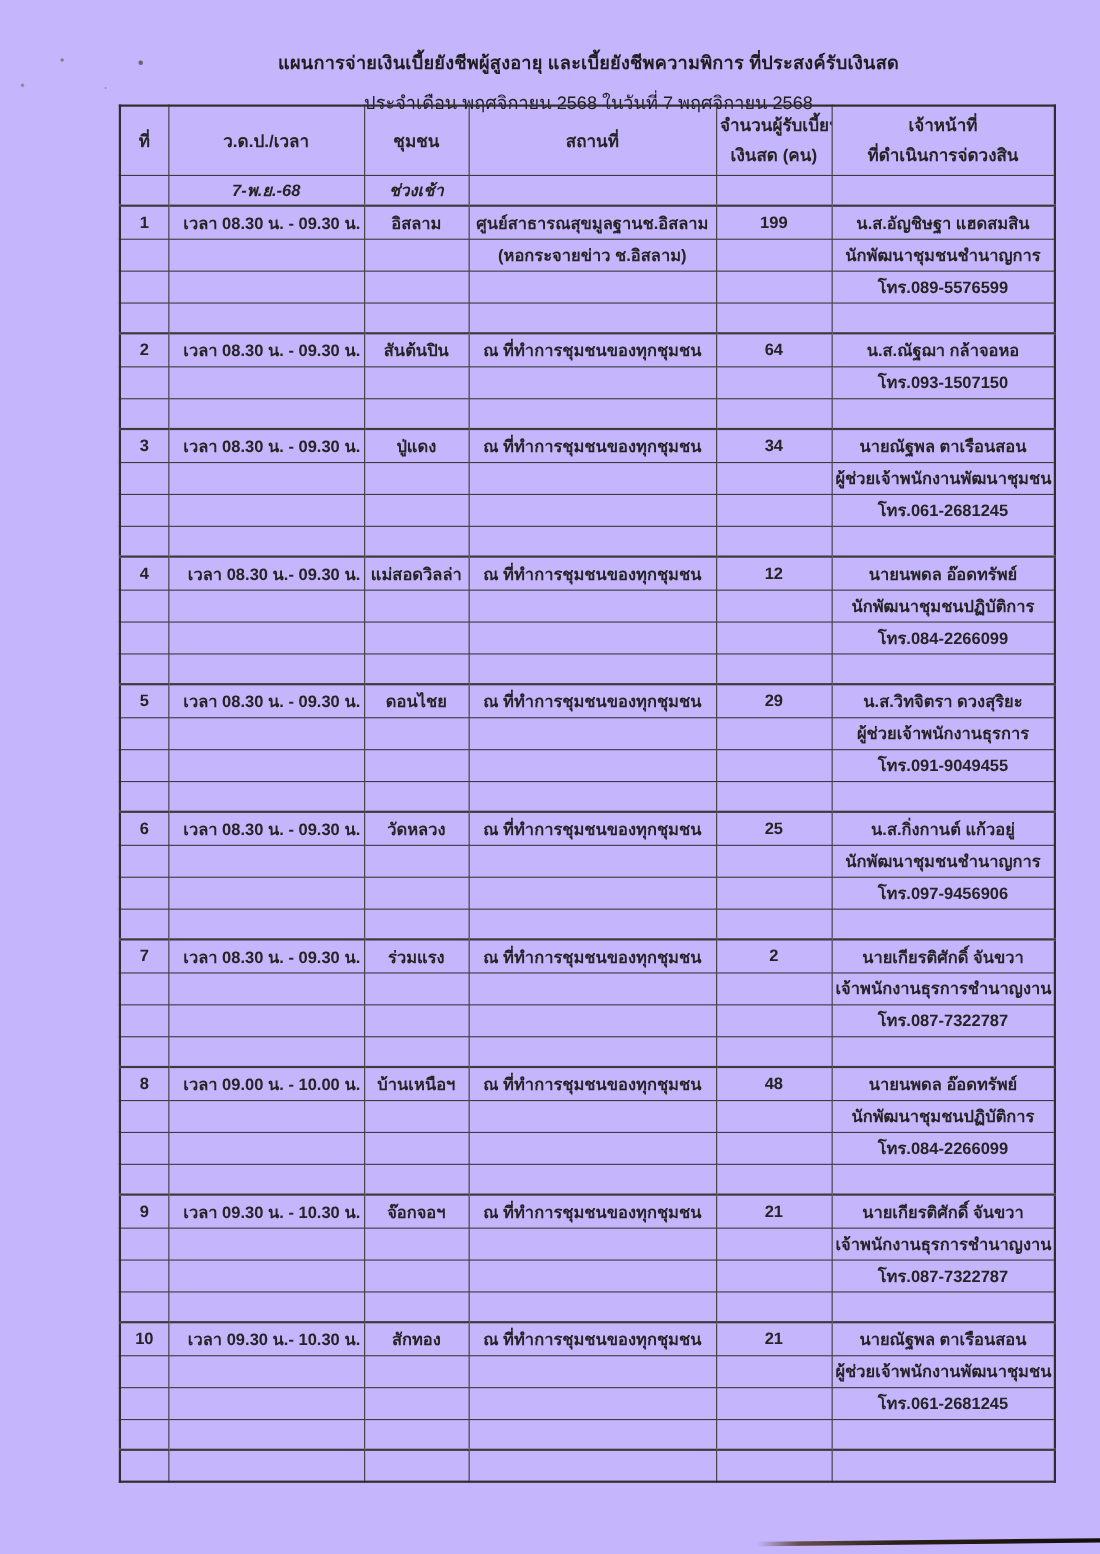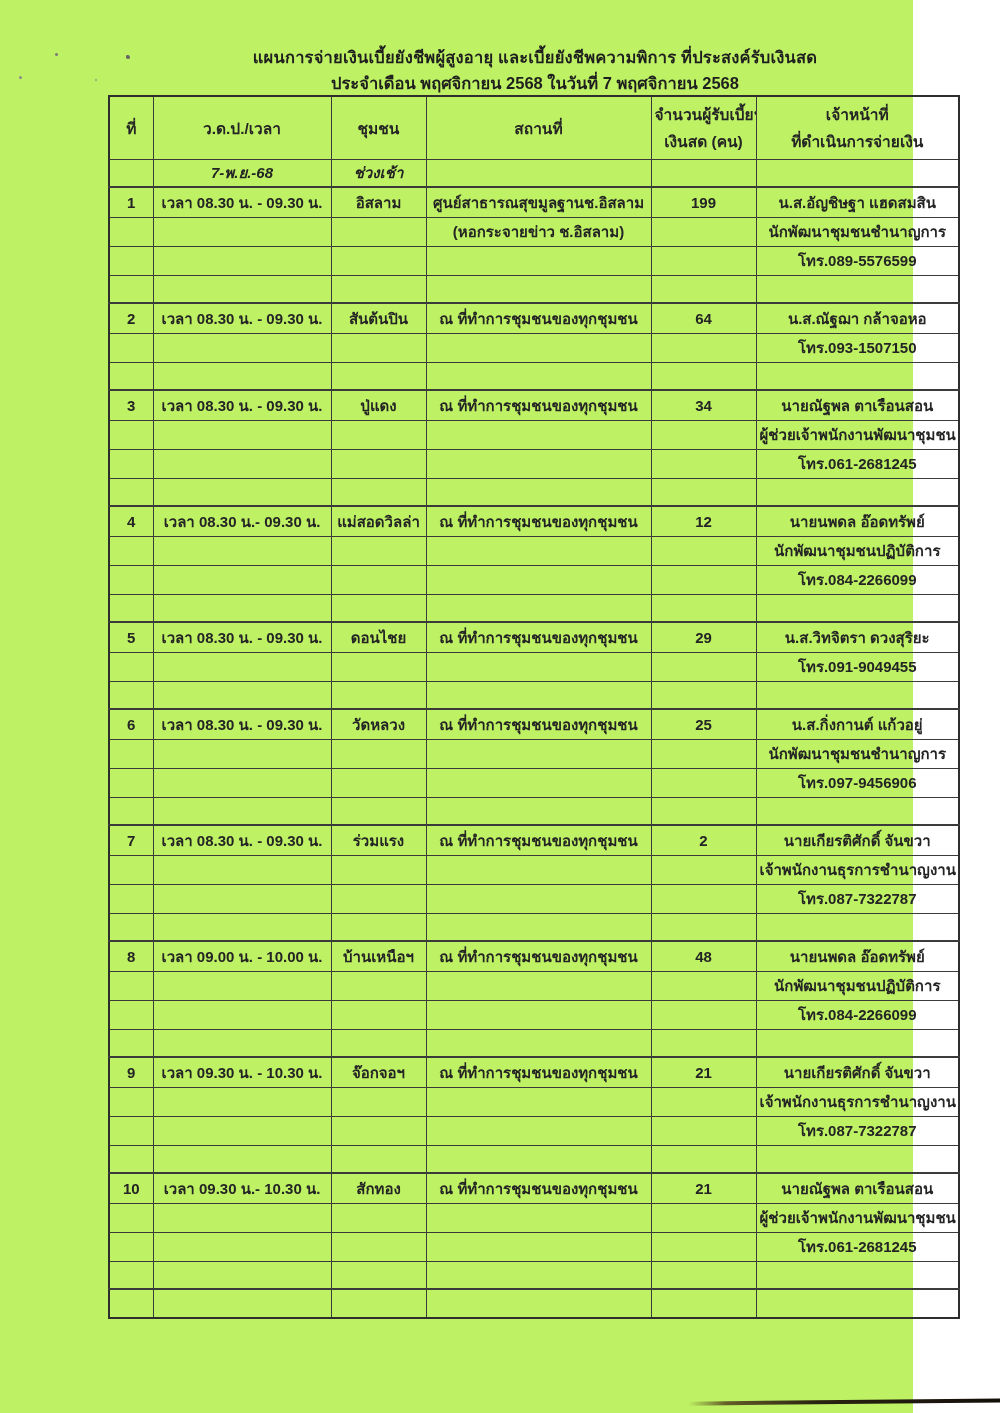--- a/index.html
+++ b/index.html
@@ -5,36 +5,36 @@
   html, body {
     margin: 0; padding: 0;
     width: 1000px; height: 1413px;
     background: #ffffff;
     overflow: hidden;
     font-family: "Liberation Sans", "DejaVu Sans", sans-serif;
     color: #222222;
   }
   .page {
     position: relative;
-    width: 913px; height: 1413px;
-    background: #bef264;
+    width: 1000px; height: 1413px;
+    background: #c4b5fd;
   }
 
   
   .doc-titles {
     position: absolute; top: 44px; left: 85px; width: 900px;
     text-align: center;
   }
   .doc-title-1 {
     font-size: 16.5px; font-weight: 700; color: #1e1e1e;
     letter-spacing: 0.2px;
   }
   .doc-title-2 {
-    margin-top: 0;
-    font-size: 16.5px; font-weight: 700; color: #1e1e1e;
+    margin-top: 10px;
+    font-size: 16.5px; font-weight: 400; color: #1e1e1e;
   }
 
   
   table.schedule {
     position: absolute; left: 108px; top: 95px;
     width: 850px;
     border-collapse: collapse;
     table-layout: fixed;
     border: 2px solid #2e2e2e;
   }
@@ -50,21 +50,21 @@
   }
   tr.r-head th { height: 62px; font-size: 15.5px; font-weight: 700; text-align: center; }
   tr.r-head .two-line div { line-height: 27px; }
   tr.r-date td { height: 26px; }
   tr.r-main td { height: 29px; border-top-width: 2px; }
   tr.r-sub  td { height: 28px; }
   tr.r-blank td { height: 26px; }
   tr.r-final td { height: 27px; border-top-width: 2px; }
 
   .c-no     { text-align: center; }
-  .c-time   { text-align: center; padding-left: 4px; }
+  .c-time   { text-align: right; padding-left: 4px; }
   .c-comm   { text-align: center; }
   .c-place  { text-align: center; }
   .c-count  { text-align: center; }
   .c-officer{ text-align: center; }
   .red      { color: #e8556a; font-weight: 700; font-style: italic; }
 
   
   .speck { position: absolute; background: #7a7a7a; border-radius: 50%; }
   .speck.s1 { left: 55px;  top: 53px; width: 3px; height: 3px; transform: rotate(40deg); }
   .speck.s2 { left: 126px; top: 55px; width: 4px; height: 4px; background:#666; border-radius: 40% 60% 50% 50%; }
@@ -108,21 +108,21 @@
         <th>ที่</th>
         <th>ว.ด.ป./เวลา</th>
         <th>ชุมชน</th>
         <th>สถานที่</th>
         <th class="two-line">
           <div>จำนวนผู้รับเบี้ยฯ</div>
           <div>เงินสด (คน)</div>
         </th>
         <th class="two-line">
           <div>เจ้าหน้าที่</div>
-          <div>ที่ดำเนินการจ่ายเงิน</div>
+          <div>ที่ดำเนินการจ่ดวงสิน</div>
         </th>
       </tr>
       <tr class="r-date">
         <td></td>
         <td class="c-comm red">7-พ.ย.-68</td>
         <td class="c-comm red">ช่วงเช้า</td>
         <td></td>
         <td></td>
         <td></td>
       </tr>
@@ -253,20 +253,28 @@
       <td></td>
     </tr>
 
     <tr class="r-main">
       <td class="c-no">5</td>
       <td class="c-time">เวลา 08.30 น. - 09.30 น.</td>
       <td class="c-comm">ดอนไชย</td>
       <td class="c-place">ณ ที่ทำการชุมชนของทุกชุมชน</td>
       <td class="c-count">29</td>
       <td class="c-officer">น.ส.วิทจิตรา ดวงสุริยะ</td>
+    </tr>
+    <tr class="r-sub">
+      <td></td>
+      <td></td>
+      <td></td>
+      <td class="c-place"></td>
+      <td></td>
+      <td class="c-officer">ผู้ช่วยเจ้าพนักงานธุรการ</td>
     </tr>
     <tr class="r-sub">
       <td></td>
       <td></td>
       <td></td>
       <td></td>
       <td></td>
       <td class="c-officer">โทร.091-9049455</td>
     </tr>
     <tr class="r-blank">

